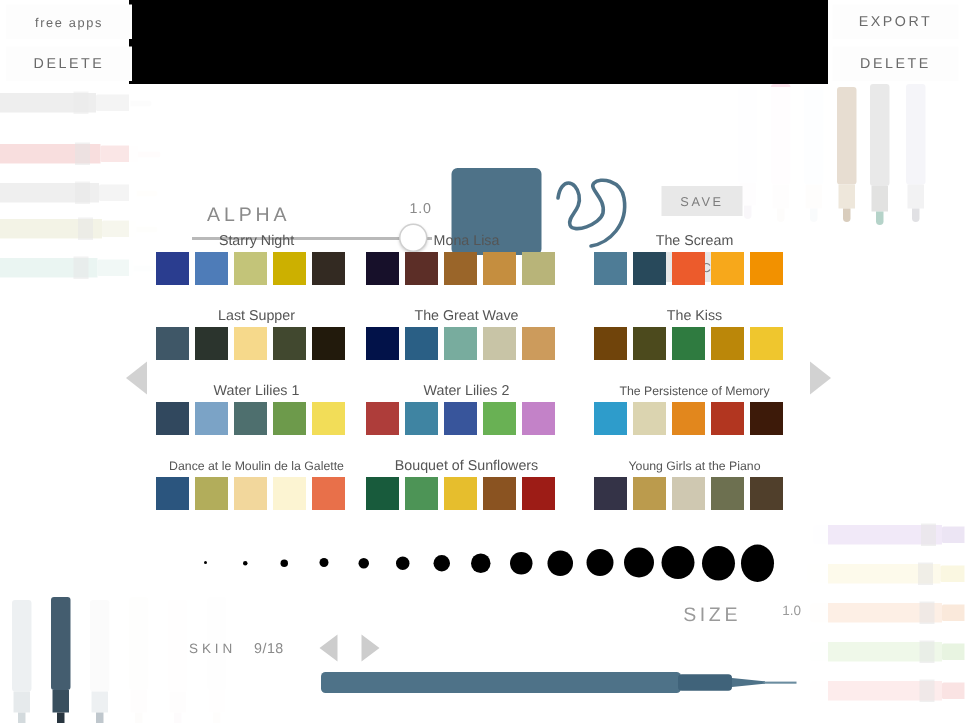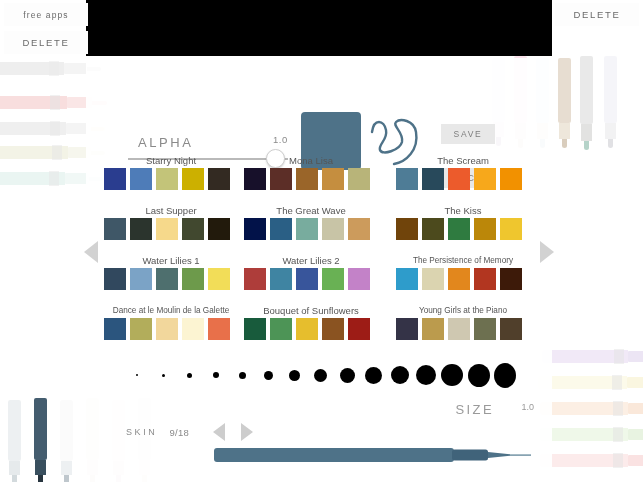--- a/index.html
+++ b/index.html
@@ -228,20 +228,21 @@
 
 <div class="topbar">
   <div class="black-banner"></div>
 
   <div class="corner-btns corner-left">
     <div class="cbtn small">free apps</div>
     <div class="cbtn">DELETE</div>
   </div>
 
   <div class="corner-btns corner-right">
+    <div class="cbtn">EXPORT</div>
     <div class="cbtn">DELETE</div>
   </div>
 </div>
 
 <div class="panel">
 
   <div class="alpha-row">
     <div class="alpha-label">ALPHA</div>
     <div class="alpha-val">1.0</div>
     <div class="alpha-track"></div>

